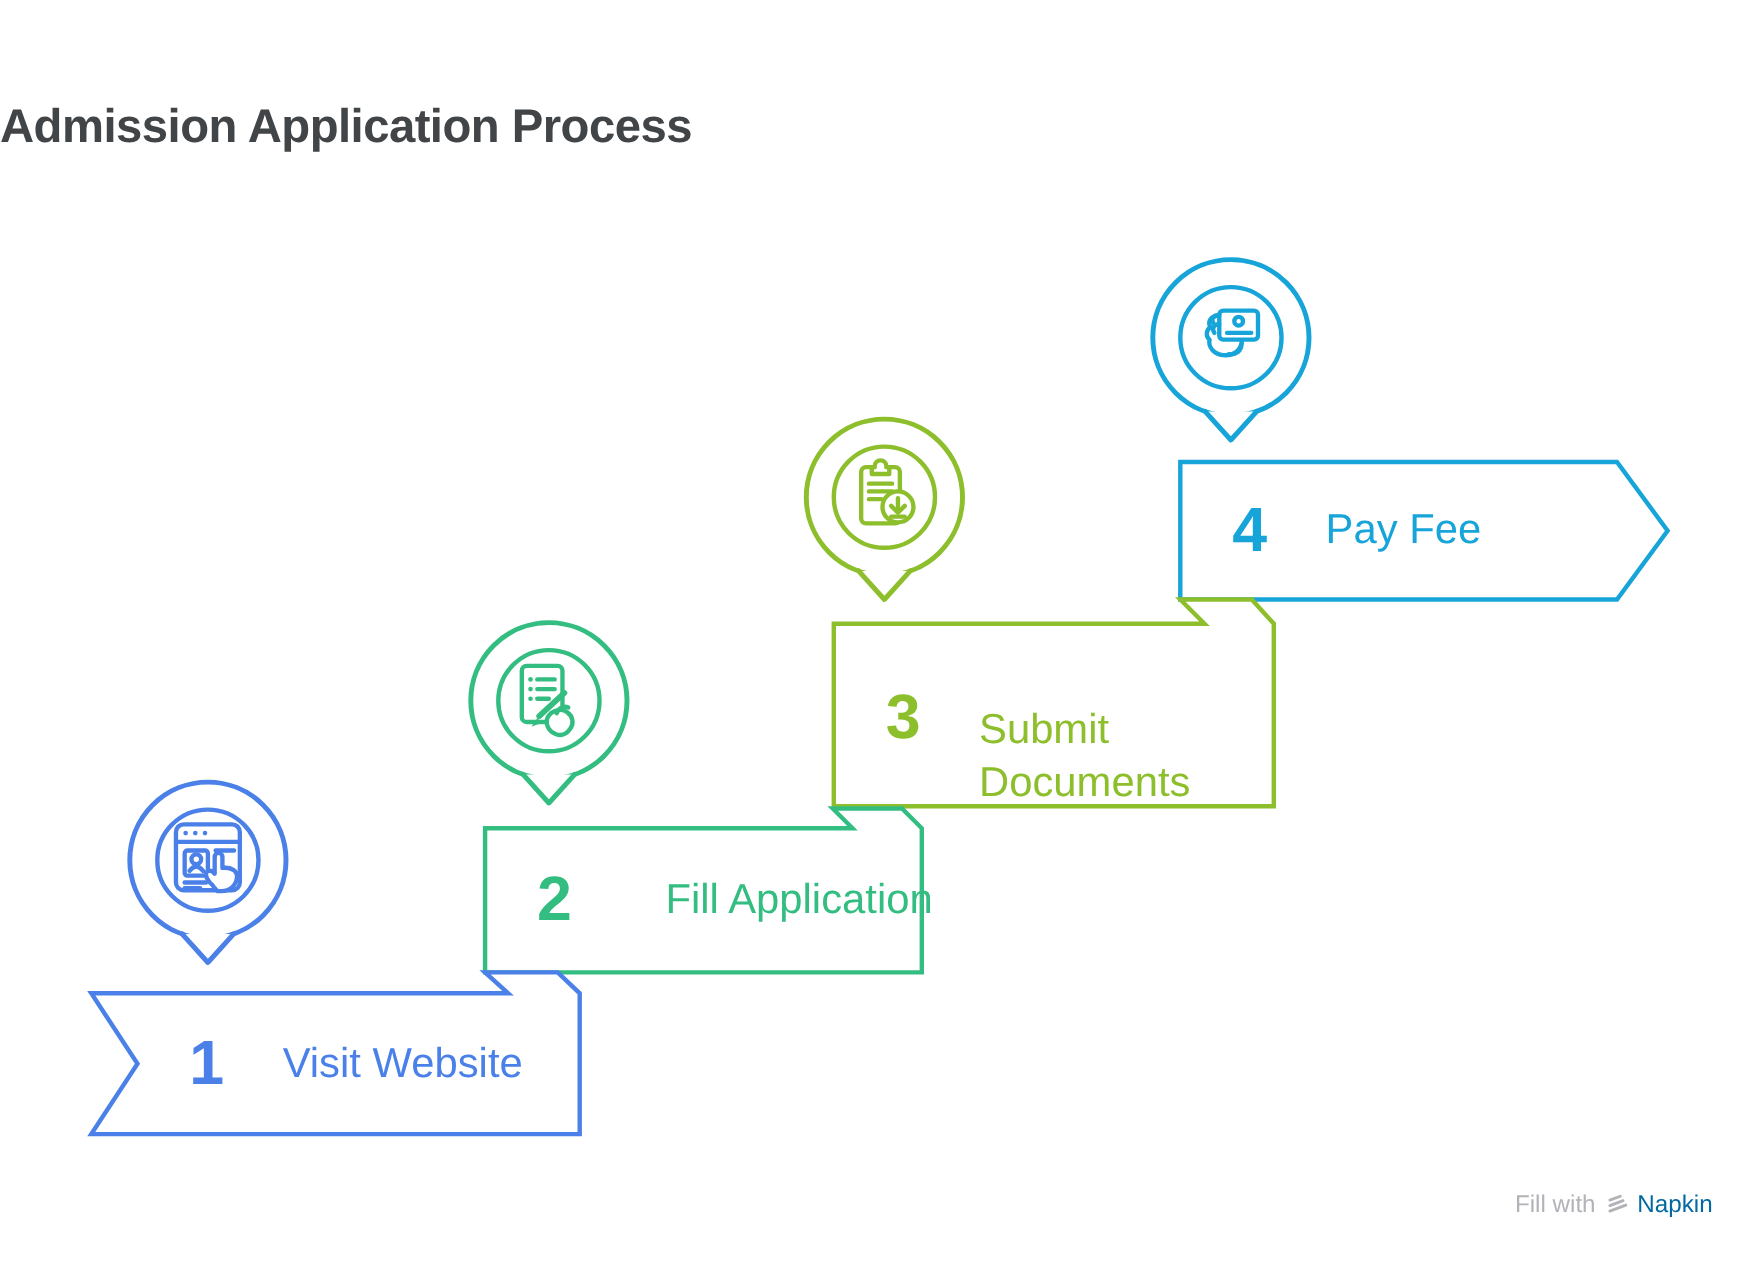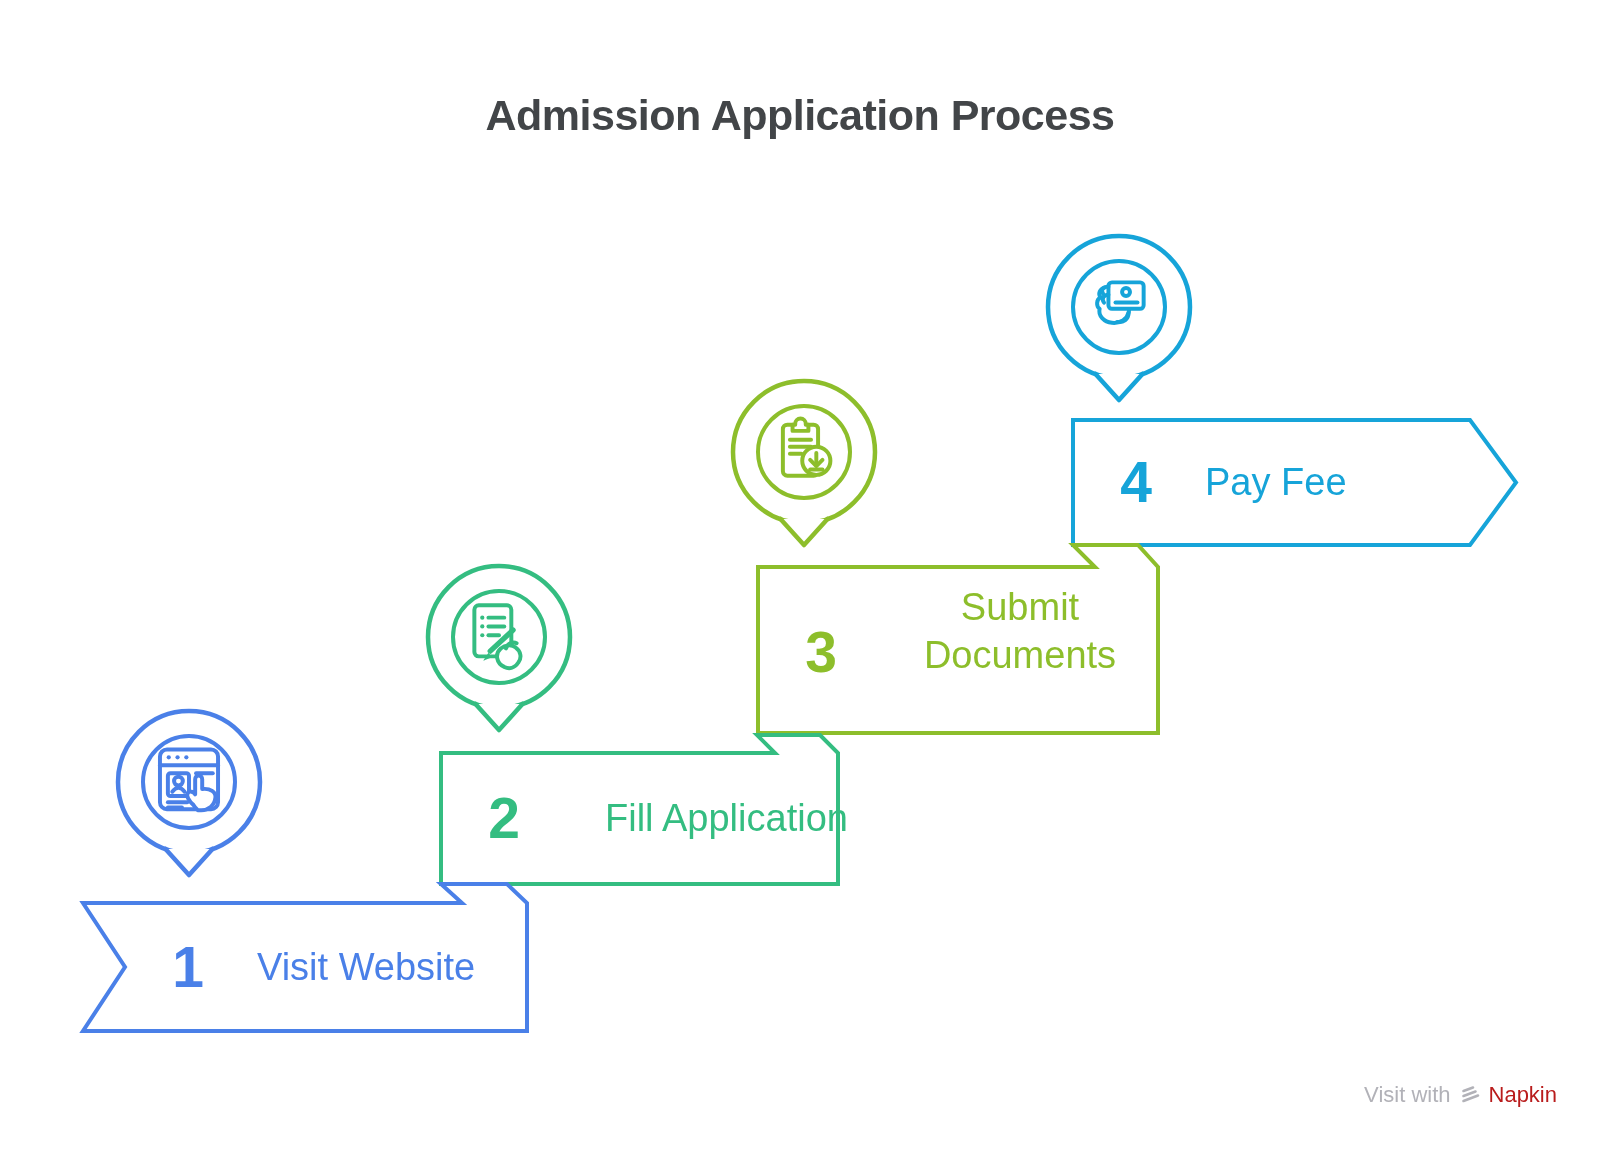--- a/index.html
+++ b/index.html
@@ -2,21 +2,21 @@
 <html><head>
 <meta charset="utf-8">
 <style>
   html,body { margin:0; padding:0; background:#ffffff; }
   .canvas {
     position:relative; width:1600px; height:1158px; background:#ffffff;
     overflow:hidden; font-family:"Liberation Sans", sans-serif;
   }
   .diagram-title {
     position:absolute; left:0; top:90px; width:100%;
-    text-align:center; font-size:43px; font-weight:700;
+    font-size:43px; font-weight:700;
     color:#424548; letter-spacing:-0.5px; line-height:1.2;
   }
   .shapes { position:absolute; left:0; top:0; }
   .step-number {
     position:absolute; transform:translate(-50%,-50%);
     font-size:57px; font-weight:700; line-height:1;
   }
   .step-label {
     position:absolute; transform:translateY(-50%);
     font-size:38px; font-weight:400; line-height:1.27; white-space:nowrap;
@@ -24,21 +24,21 @@
   .step-label.wrap { white-space:normal; width:260px; }
   .c-step1 { color:#4a80e8; }
   .c-step2 { color:#34bd81; }
   .c-step3 { color:#8dbe2b; }
   .c-step4 { color:#16a4d9; }
   .watermark {
     position:absolute; top:1082px; right:43px;
     display:flex; align-items:center; gap:8px;
     font-size:22px; color:#b2b2b8; font-weight:400;
   }
-  .watermark .brand { font-weight:500; color:#b91c1c; }
+  .watermark .brand { font-weight:500; color:#0369a1; }
 </style>
 </head>
 <body>
 
 <div class="canvas">
 
   <div class="diagram-title">Admission Application Process</div>
 
   <svg class="shapes" width="1600" height="1158" viewBox="0 0 1600 1158">
     <defs>
@@ -135,27 +135,27 @@
     </g>
   </svg>
 
   <div class="step-number c-step1" style="left:188px; top:967px;">1</div>
   <div class="step-label c-step1" style="left:257px; top:967px;">Visit Website</div>
 
   <div class="step-number c-step2" style="left:504px; top:818px;">2</div>
   <div class="step-label c-step2" style="left:573px; top:818px;margin-left:32px;">Fill Application</div>
 
   <div class="step-number c-step3" style="left:821px; top:652px;">3</div>
-  <div class="step-label c-step3 wrap" style="left:890px; top:631px;text-align:center;">Submit Documents</div>
+  <div class="step-label c-step3 wrap" style="left:890px; top:688px;">Submit Documents</div>
 
   <div class="step-number c-step4" style="left:1136px; top:482px;">4</div>
   <div class="step-label c-step4" style="left:1205px; top:482px;">Pay Fee</div>
 
   <div class="watermark">
-    <span>Visit with</span>
+    <span>Fill with</span>
     <svg width="22" height="22" viewBox="0 0 22 22">
       <g stroke="#b2b2b8" stroke-width="2.6" stroke-linecap="round" fill="none">
         <path d="M4.5,7 L14,3.5"></path>
         <path d="M4.5,12 L16.5,7.5"></path>
         <path d="M4.5,17 L19,11.5"></path>
       </g>
     </svg>
     <span class="brand">Napkin</span>
   </div>
 

